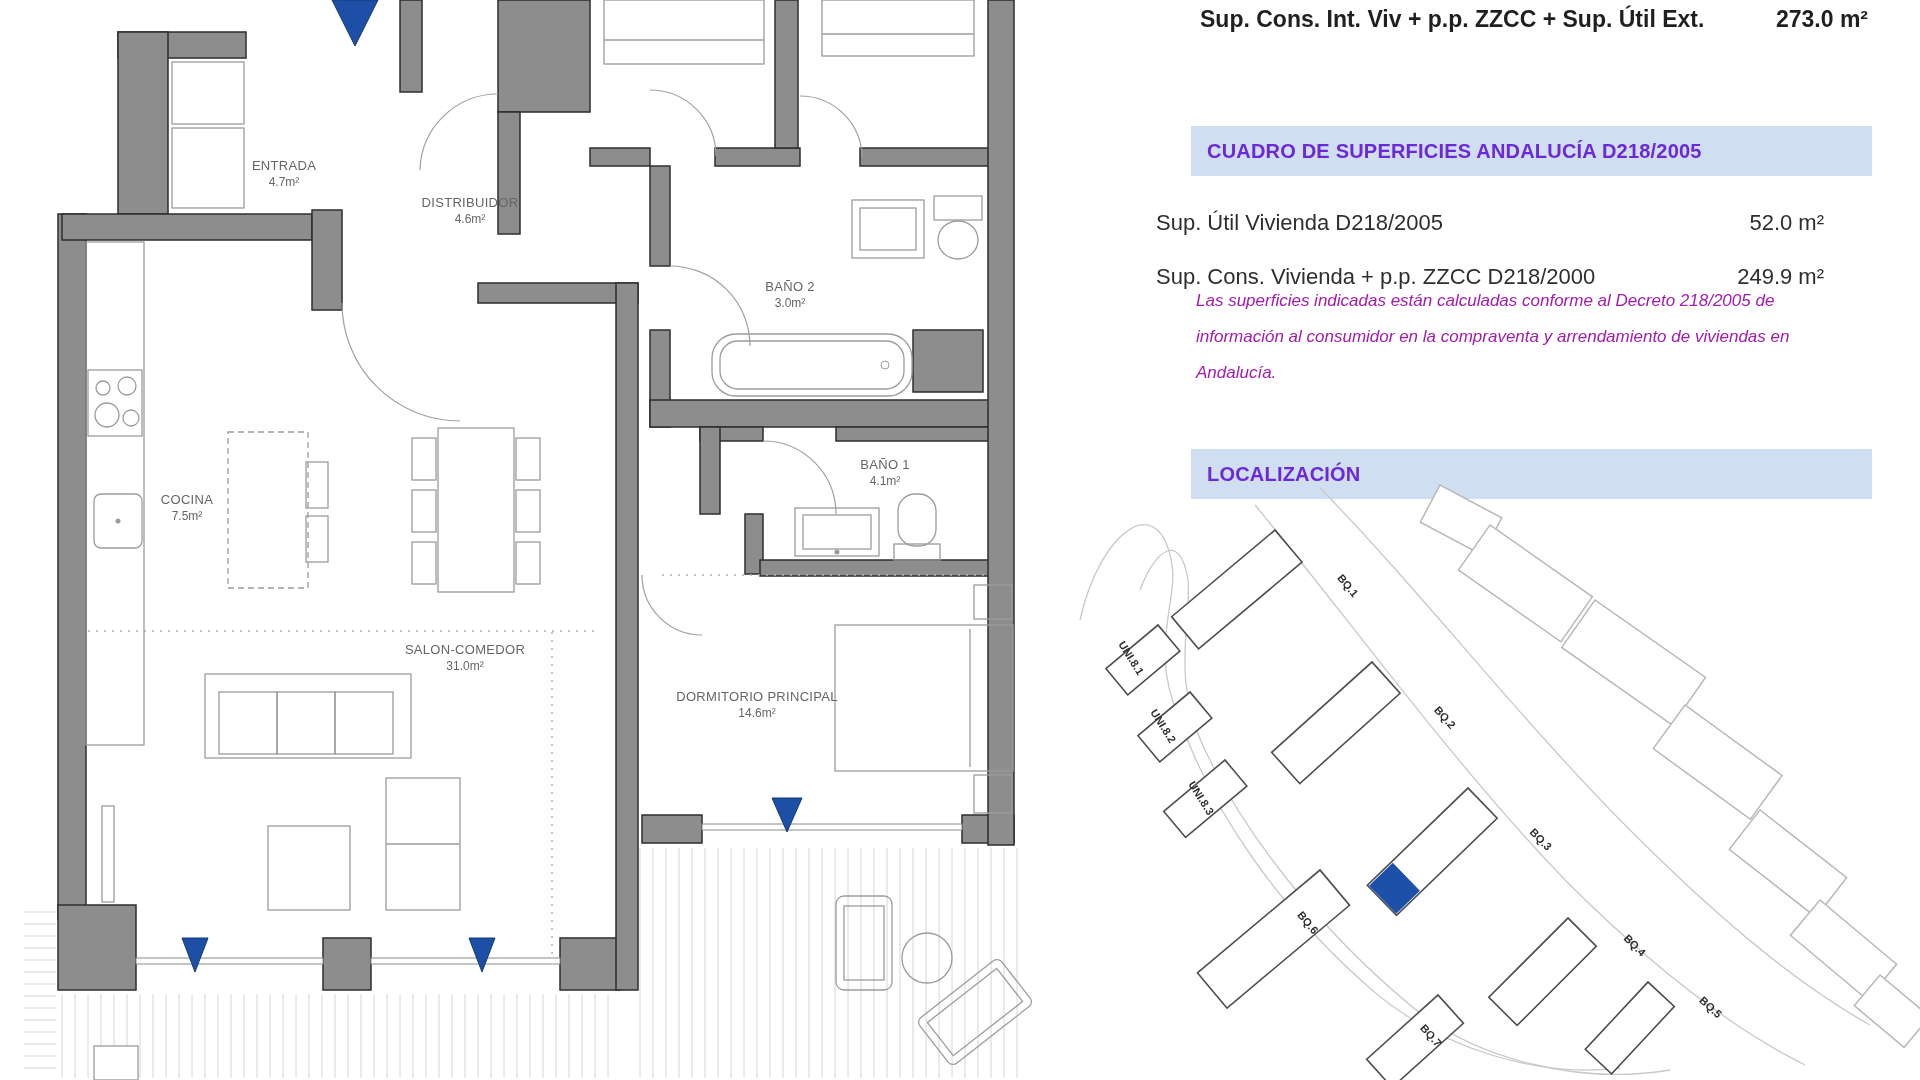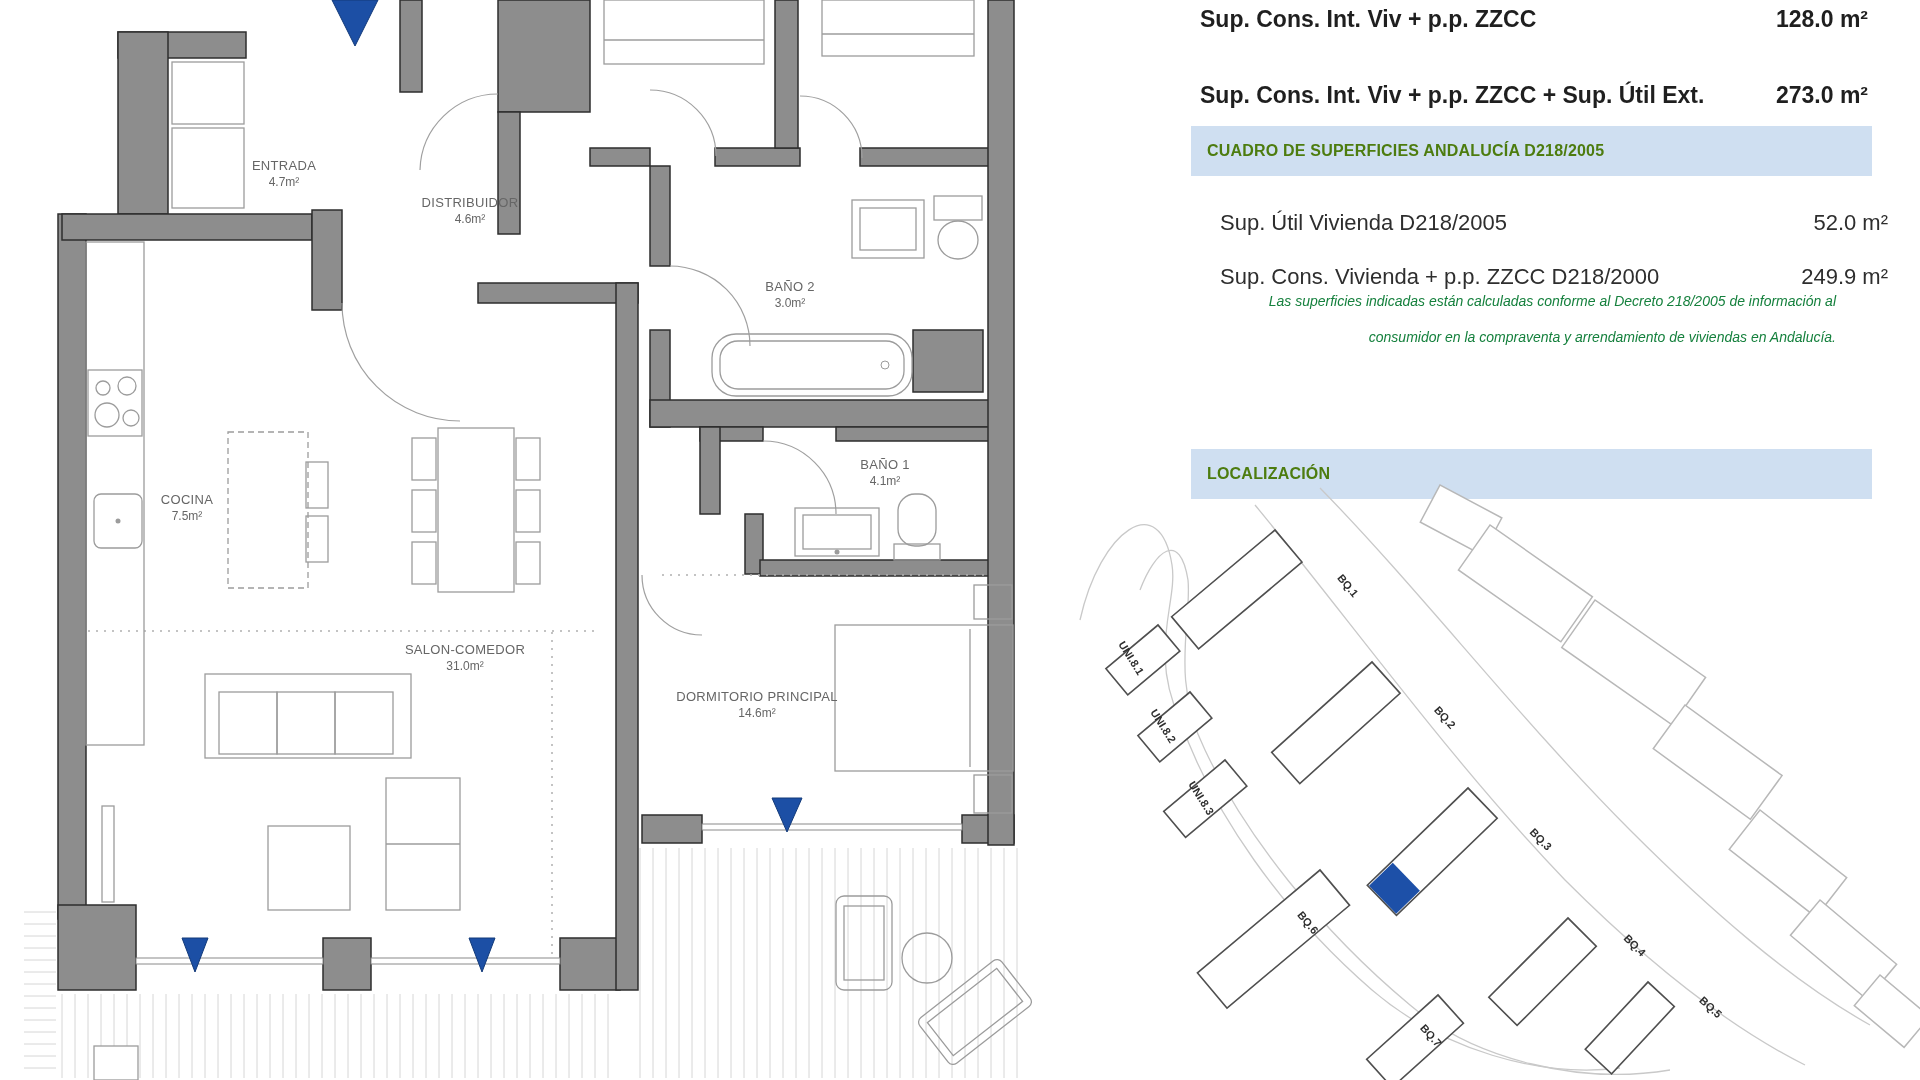--- a/index.html
+++ b/index.html
@@ -7,29 +7,29 @@
         font-family:"Liberation Sans", sans-serif;}
   svg text{font-family:"Liberation Sans", sans-serif;}
   .plan-svg{position:absolute;left:0;top:0;}
   .map-svg{position:absolute;left:1020px;top:470px;}
   .summary{position:absolute;left:1200px;top:6px;width:668px;}
   .srow{display:flex;justify-content:space-between;align-items:baseline;
         font-weight:bold;font-size:23px;color:#1f1f1f;height:34px;}
   .srow + .srow{margin-top:42px;text-align:right;}
   .band{position:absolute;left:1191px;width:681px;height:50px;background:#cfdff1;
         display:flex;align-items:center;}
-  .band span{color:#4d7c0f;font-size:16px;font-weight:bold;padding-left:16px;letter-spacing:.2px;}
+  .band span{color:#6d28d9;font-size:20px;font-weight:bold;padding-left:16px;letter-spacing:.2px;}
   .band1{top:126px;}
   .band2{top:418px;margin-top:31px;}
-  .drow{position:absolute;left:1220px;width:668px;display:flex;justify-content:space-between;
+  .drow{position:absolute;left:1156px;width:668px;display:flex;justify-content:space-between;
         align-items:baseline;font-size:22px;color:#2e2e2e;}
   .drow1{top:210px;}
   .drow2{top:264px;}
-  .note{position:absolute;left:1196px;top:283px;width:640px;font-size:14px;font-style:italic;
-        color:#15803d;line-height:36px;text-align:right;}
+  .note{position:absolute;left:1196px;top:283px;width:640px;font-size:17px;font-style:italic;
+        color:#a21caf;line-height:36px;}
   .room-label{fill:#666;font-size:13px;letter-spacing:.3px;text-anchor:middle;}
   .room-area{fill:#666;font-size:12px;text-anchor:middle;}
   .blk-label{fill:#2f2f2f;font-size:11px;font-weight:bold;text-anchor:middle;}
   .walls rect{fill:#8d8d8d;stroke:#2e2e2e;stroke-width:1.5;}
   .sill{fill:#ffffff;stroke:#8a8a8a;stroke-width:1;}
   .furn{stroke:#9c9c9c;stroke-width:1.3;fill:#ffffff;}
   .furn-n{stroke:#9c9c9c;stroke-width:1.3;fill:none;}
   .arc{stroke:#a0a0a0;stroke-width:1.2;fill:none;}
   .dotted{stroke:#b0b0b0;stroke-width:1.5;fill:none;stroke-dasharray:2 6;}
   .arrow{fill:#1c4fa5;stroke:#123a7a;stroke-width:1;}
@@ -308,24 +308,20 @@
     <g>
       <polygon class="arrow" points="332,0 378,0 355,46"></polygon>
       <polygon class="arrow" points="182,938 208,938 195,972"></polygon>
       <polygon class="arrow" points="469,938 495,938 482,972"></polygon>
       <polygon class="arrow" points="772,798 802,798 787,832"></polygon>
     </g>
   </svg>
 
   <div class="summary">
     <div class="srow">
-      <span>Sup. Cons. Int. Viv + p.p. ZZCC</span>
-      <span>128.0 m²</span>
-    </div>
-    <div class="srow">
       <span>Sup. Cons. Int. Viv + p.p. ZZCC + Sup. Útil Ext.</span>
       <span>273.0 m²</span>
     </div>
   </div>
 
   <div class="band band1">
     <span>CUADRO DE SUPERFICIES ANDALUCÍA D218/2005</span>
   </div>
 
   <div class="drow drow1">

